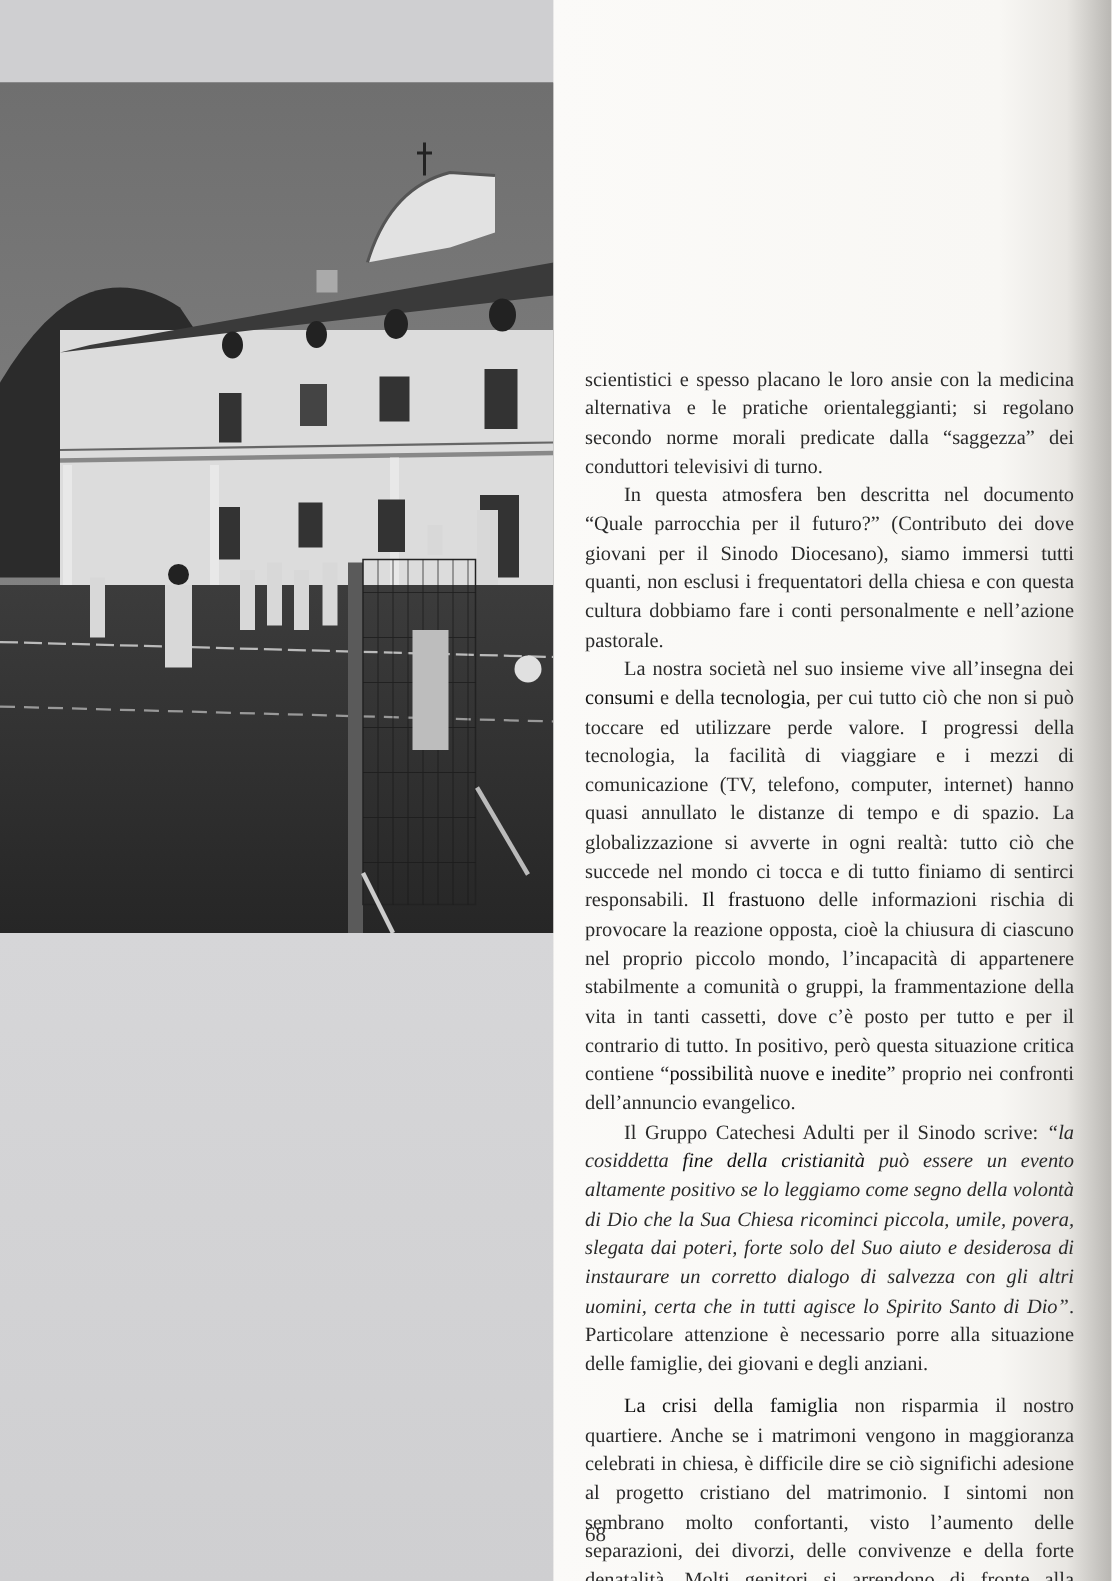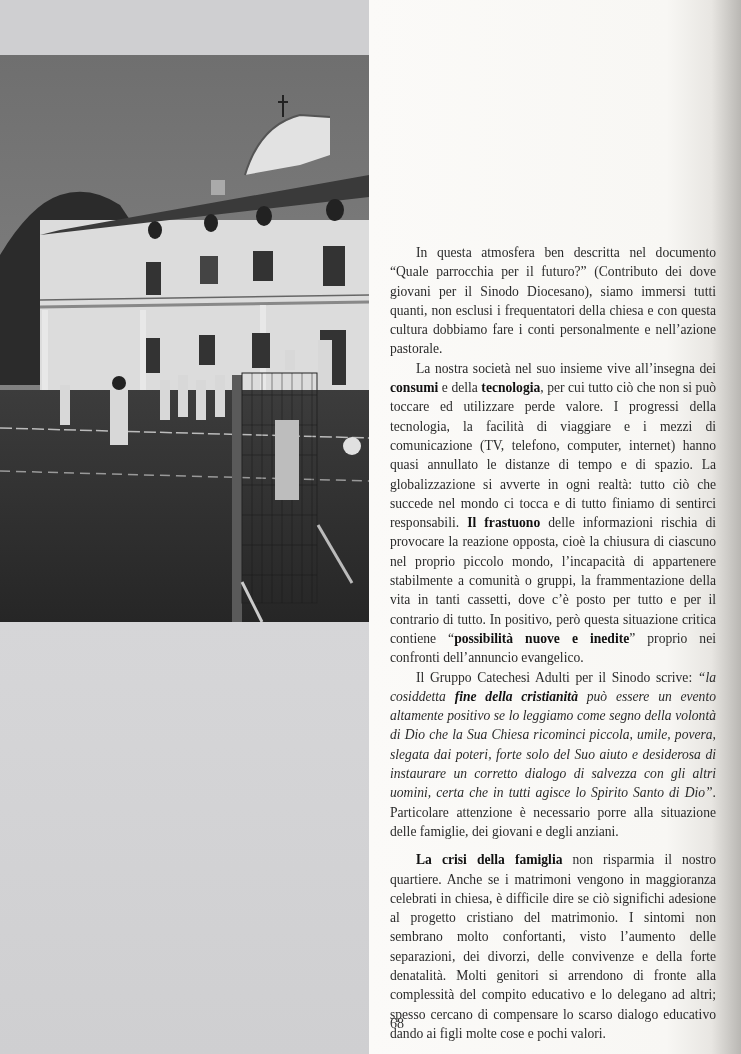--- a/index.html
+++ b/index.html
@@ -30,21 +30,21 @@
     background: linear-gradient(90deg, #fbfaf8 0%, #f8f7f4 80%, #e8e6e2 92%, #b9b7b3 100%);
   }
   .text-col {
     position: absolute; left: 390px; top: 243px; width: 326px;
     font-size: 13.6px; line-height: 19.3px; color: #2a2a2a;
     text-align: justify; hyphens: manual;
   }
   .text-col p { margin: 0; }
   .text-col p.indent { text-indent: 26px; }
   .text-col p.gap { margin-top: 9px; }
-  .text-col b { font-weight: bold; color: #111; margin-top: 16px; }
+  .text-col b { font-weight: normal; color: #111; margin-top: 16px; }
   .text-col i { font-style: italic; }
   .page-number {
     position: absolute; left: 390px; top: 1016px;
     font-size: 14px; color: #333;
   }
 </style>
 </head>
 <body>
 
 <div class="left-panel">
@@ -139,19 +139,20 @@
       <line x1="318" y1="470" x2="352" y2="528" stroke="#bbb" stroke-width="3"></line>
     </svg>
   </div>
 
   <div class="lower-band"></div>
 </div>
 
 <div class="right-page"></div>
 
 <div class="text-col" id="text-col">
+    <p><span>scientistici e spesso placano le loro ansie con la medicina alternativa e le pratiche orientaleggianti; si regolano secondo norme morali predicate dalla “saggezza” dei conduttori televisivi di turno.</span></p>
     <p class="indent"><span>In questa atmosfera ben descritta nel documento “Quale parrocchia per il futuro?” (Contributo dei dove giovani per il Sinodo Diocesano), siamo immersi tutti quanti, non esclusi i frequentatori della chiesa e con questa cultura dobbiamo fare i conti personalmente e nell’azione pastorale.</span></p>
     <p class="indent"><span>La nostra società nel suo insieme vive all’insegna dei </span><b>consumi</b><span> e della </span><b>tecnologia</b><span>, per cui tutto ciò che non si può toccare ed utilizzare perde valore. I progressi della tecnologia, la facilità di viaggiare e i mezzi di comunicazione (TV, telefono, computer, internet) hanno quasi annullato le distanze di tempo e di spazio. La globalizzazione si avverte in ogni realtà: tutto ciò che succede nel mondo ci tocca e di tutto finiamo di sentirci responsabili. </span><b>Il frastuono</b><span> delle informazioni rischia di provocare la reazione opposta, cioè la chiusura di ciascuno nel proprio piccolo mondo, l’incapacità di appartenere stabilmente a comunità o gruppi, la frammentazione della vita in tanti cassetti, dove c’è posto per tutto e per il contrario di tutto. In positivo, però questa situazione critica contiene “</span><b>possibilità nuove e inedite</b><span>” proprio nei confronti dell’annuncio evangelico.</span></p>
     <p class="indent"><span>Il Gruppo Catechesi Adulti per il Sinodo scrive: </span><i>“la cosiddetta </i><b style="font-style: italic;">fine della cristianità</b><i> può essere un evento altamente positivo se lo leggiamo come segno della volontà di Dio che la Sua Chiesa ricominci piccola, umile, povera, slegata dai poteri, forte solo del Suo aiuto e desiderosa di instaurare un corretto dialogo di salvezza con gli altri uomini, certa che in tutti agisce lo Spirito Santo di Dio”</i><span>. Particolare attenzione è necessario porre alla situazione delle famiglie, dei giovani e degli anziani.</span></p>
     <p class="indent gap"><b>La crisi della famiglia</b><span> non risparmia il nostro quartiere. Anche se i matrimoni vengono in maggioranza celebrati in chiesa, è difficile dire se ciò significhi adesione al progetto cristiano del matrimonio. I sintomi non sembrano molto confortanti, visto l’aumento delle separazioni, dei divorzi, delle convivenze e della forte denatalità. Molti genitori si arrendono di fronte alla complessità del compito educativo e lo delegano ad altri; spesso cercano di compensare lo scarso dialogo educativo dando ai figli molte cose e pochi valori.</span></p>
   </div>
 
 <div class="page-number">68</div>
 
 </body></html>

